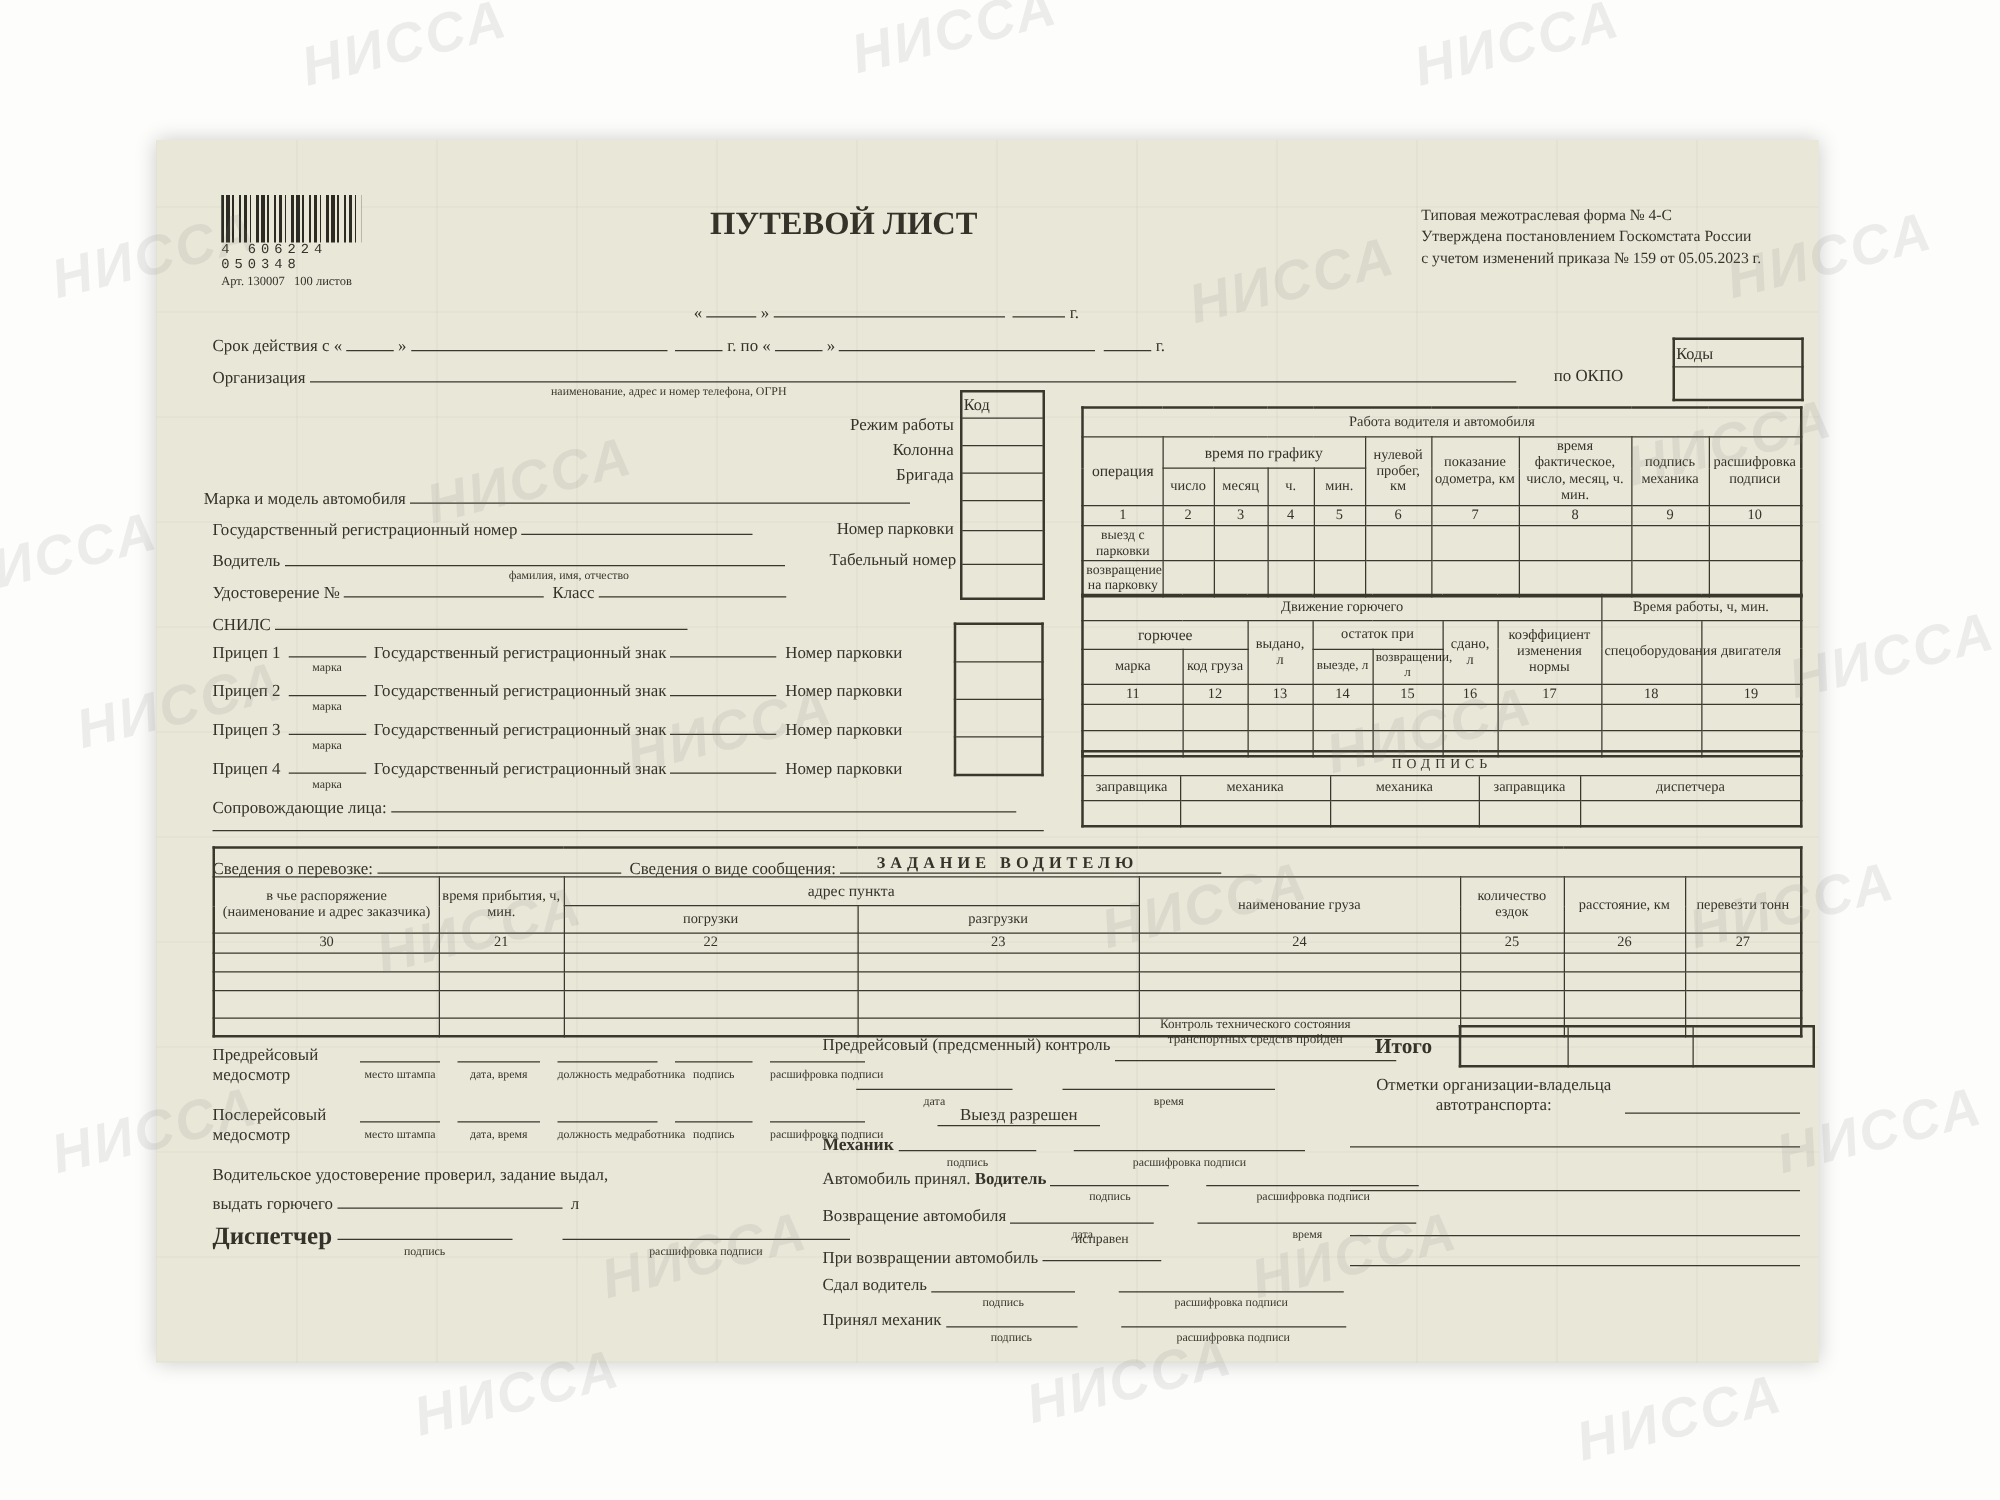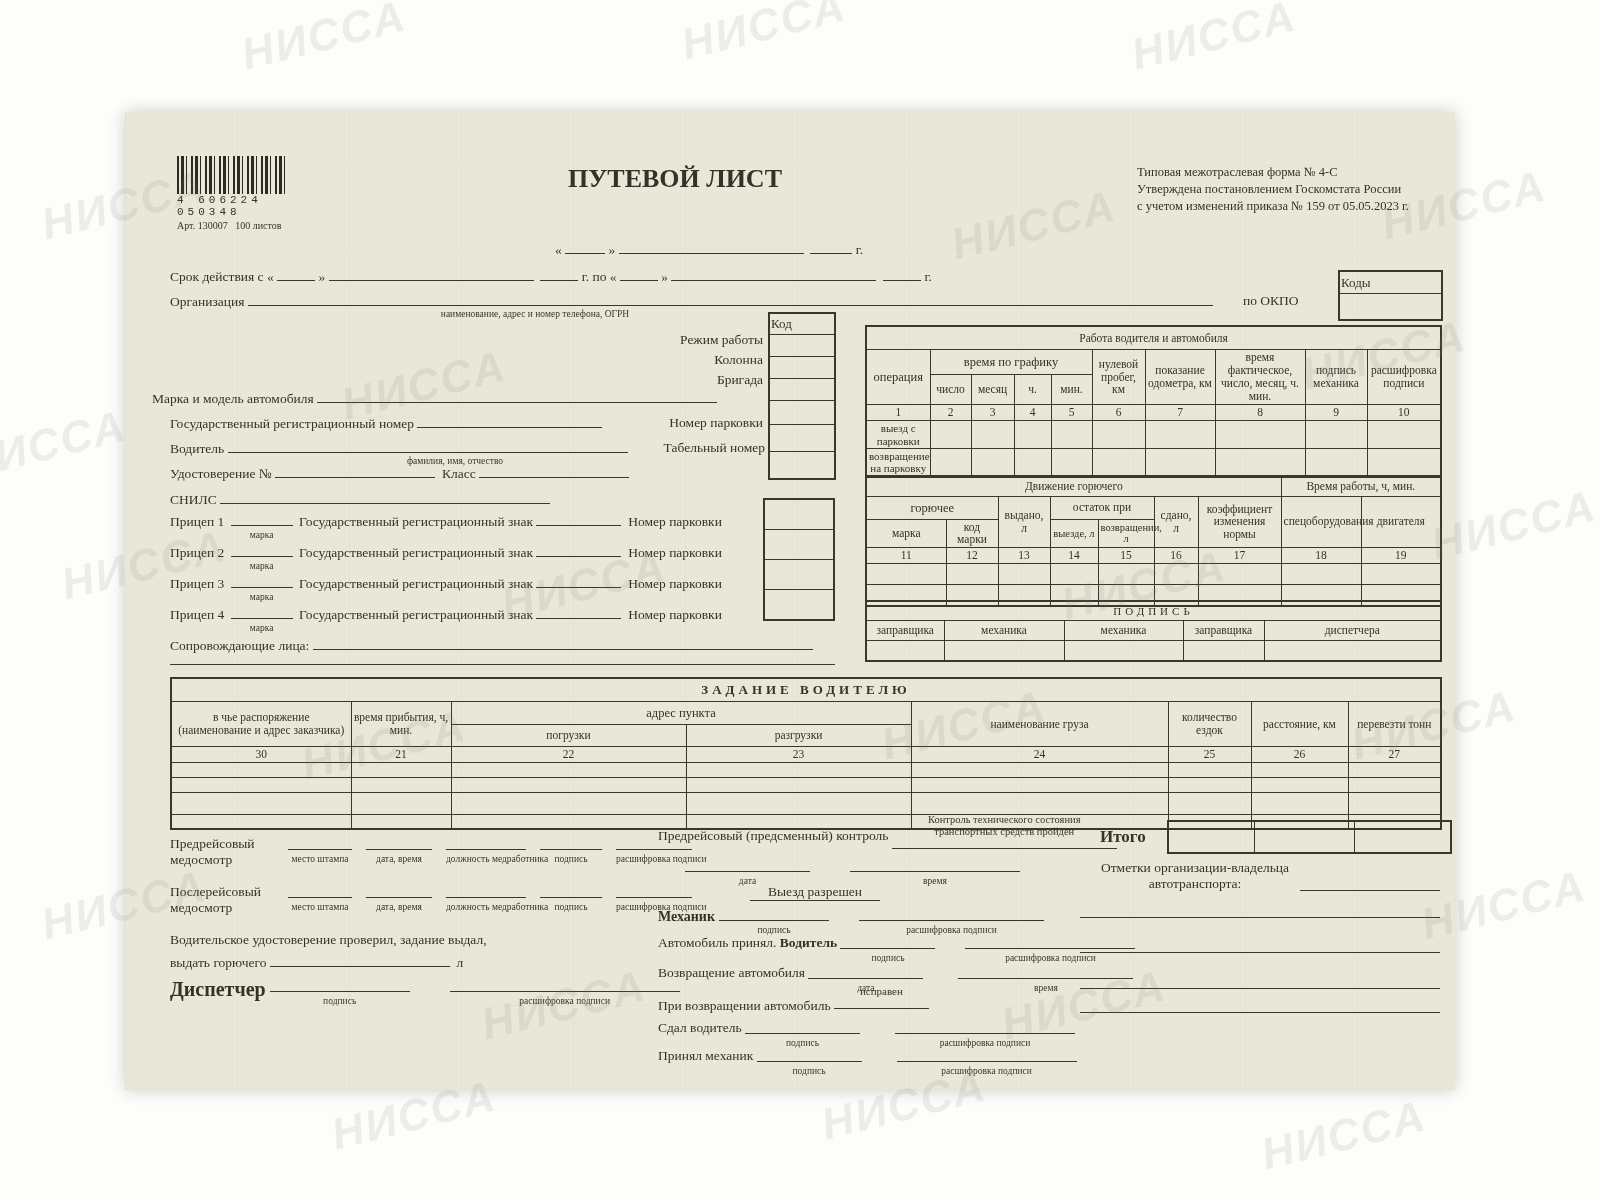--- a/index.html
+++ b/index.html
@@ -141,21 +141,21 @@
         </tr>
     <tr>
           <td style="height:24px"></td>
         </tr>
     <tr>
           <td style="height:24px"></td>
         </tr>
   </tbody>
     </table>
 
-  <div class="abs row fz" style="left:27px;top:277px">
+  <div class="abs row fz" style="left:38px;top:277px">
     <span>Марка и модель автомобиля</span>
     <span class="bl" style="width:400px"></span>
   </div>
   <div class="abs row fz" style="left:45px;top:302px">
     <span>Государственный регистрационный номер</span>
     <span class="bl" style="width:185px"></span>
   </div>
   <div class="abs fz" style="left:45px;top:303px;width:593px;text-align:right">Номер парковки</div>
   <div class="abs row fz" style="left:45px;top:327px">
     <span>Водитель</span>
@@ -217,20 +217,26 @@
           <td style="height:27px"></td>
         </tr>
   </tbody>
     </table>
 
   <div class="abs row fz" style="left:45px;top:524px">
     <span>Сопровождающие лица:</span>
     <span class="bl" style="width:500px"></span>
   </div>
   <div class="abs" style="left:45px;top:552px;width:665px;border-bottom:1px solid #3a372c"></div>
+  <div class="abs row fz" style="left:45px;top:573px">
+    <span>Сведения о перевозке:</span>
+    <span class="bl" style="width:195px"></span>&nbsp;
+    <span>Сведения о виде сообщения:</span>
+    <span class="bl" style="width:305px"></span>
+  </div>
 
   <table class="abs frm" style="left:740px;top:213px;width:575px">
     <colgroup>
         <col style="width:64px">
         <col style="width:41px">
         <col style="width:43px">
         <col style="width:37px">
         <col style="width:41px">
         <col style="width:53px">
         <col style="width:70px">
@@ -317,21 +323,21 @@
       <td colspan="2" style="height:20px;font-size:12.5px">горючее</td>
       <td rowspan="2">выдано, л</td>
       <td colspan="2">остаток при</td>
       <td rowspan="2">сдано, л</td>
       <td rowspan="2">коэффициент изменения нормы</td>
       <td rowspan="2">спецоборудования</td>
       <td rowspan="2">двигателя</td>
     </tr>
     <tr style="height:28px">
       <td>марка</td>
-      <td>код марки</td>
+      <td>код груза</td>
       <td style="font-size:10.5px">выезде, л</td>
       <td style="font-size:10.5px">возвращении, л</td>
     </tr>
     <tr style="height:16px">
       <td>11</td>
           <td>12</td>
           <td>13</td>
           <td>14</td>
           <td>15</td>
           <td>16</td>

